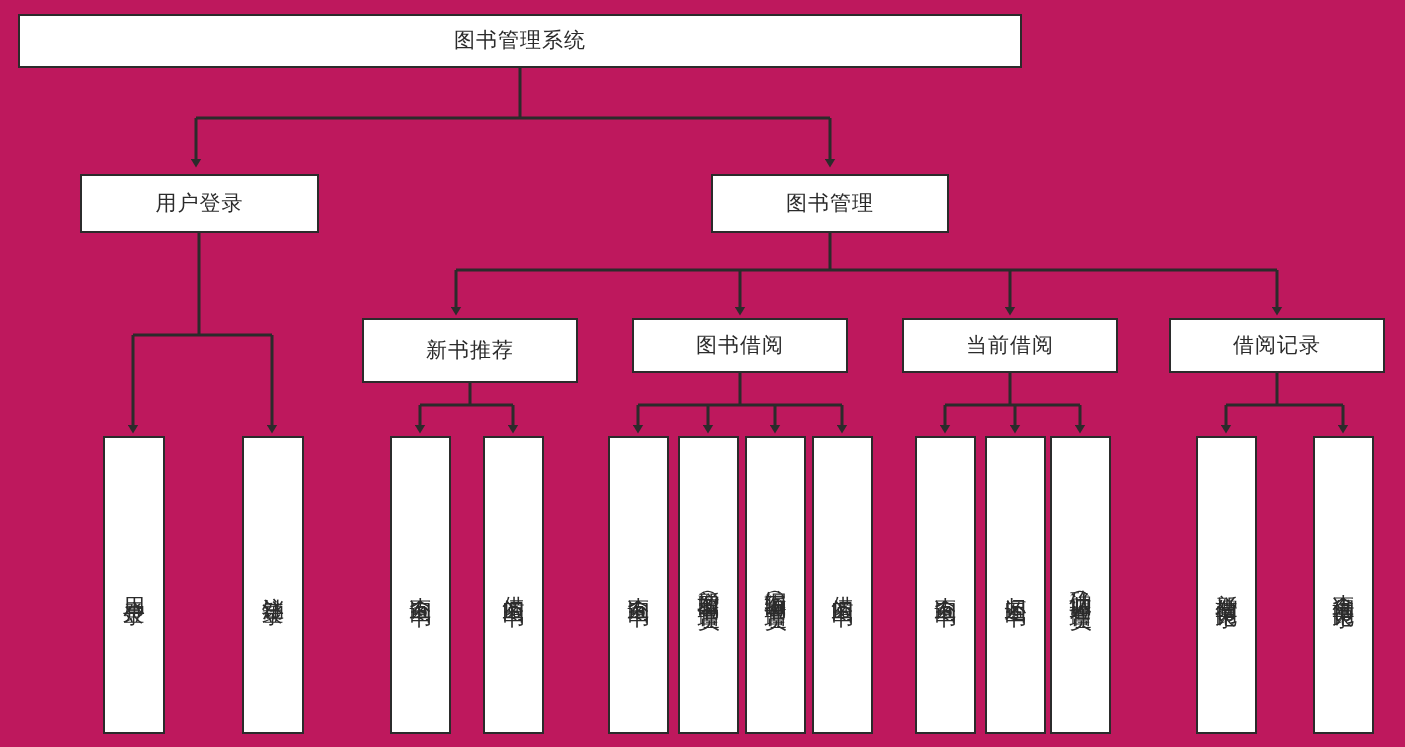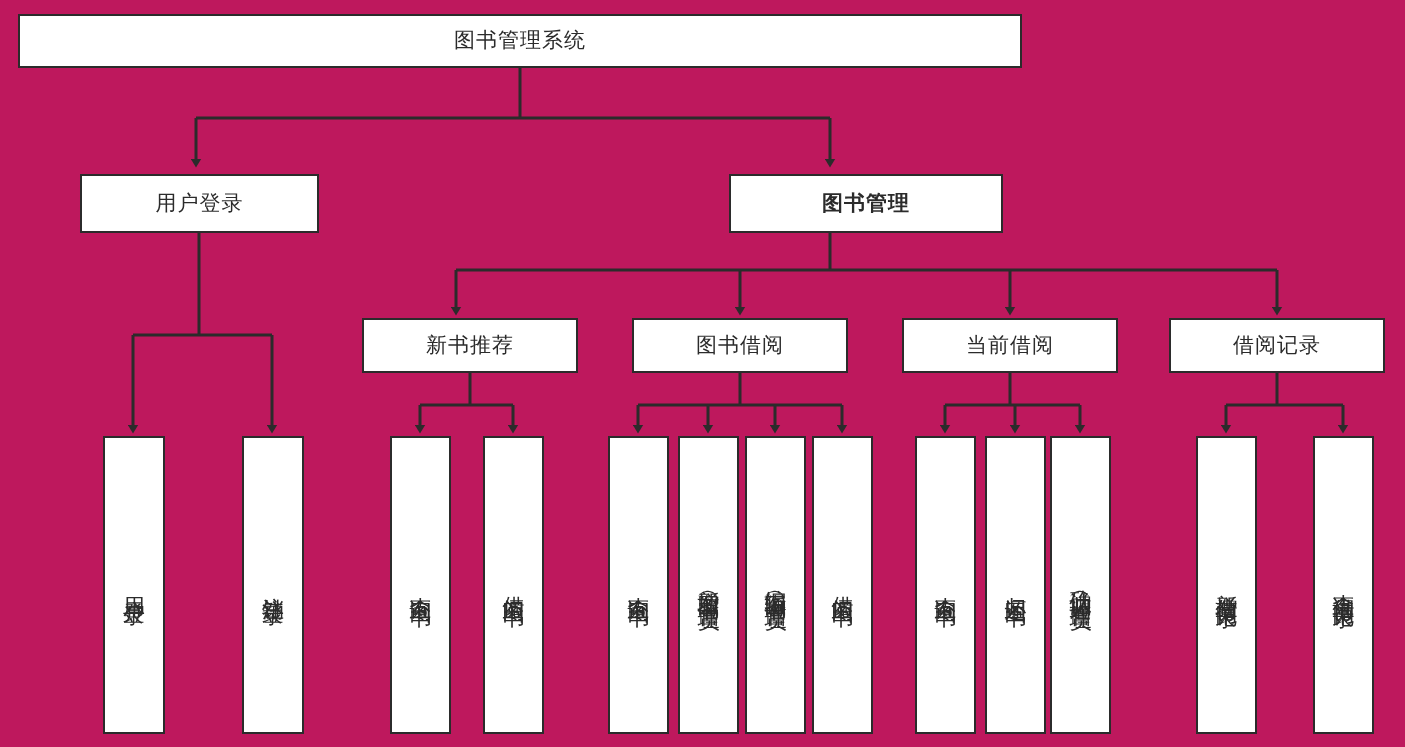--- a/index.html
+++ b/index.html
@@ -119,25 +119,25 @@
   </svg>
 
   <div class="node horiz" style="left:18px; top:14px; width:1004px; height:54px;">
     <span class="label">图书管理系统</span>
   </div>
 
   <div class="node horiz" style="left:80px; top:174px; width:239px; height:59px;">
     <span class="label">用户登录</span>
   </div>
 
-  <div class="node horiz" style="left:729px; top:174px; width:274px; height:59px;font-weight:bold;">
+  <div class="node horiz" style="left:711px; top:174px; width:238px; height:59px;">
     <span class="label">图书管理</span>
   </div>
 
-  <div class="node horiz" style="left:362px; top:318px; width:216px; height:55px;">
+  <div class="node horiz" style="left:362px; top:318px; width:216px; height:65px;">
     <span class="label">新书推荐</span>
   </div>
 
   <div class="node horiz" style="left:632px; top:318px; width:216px; height:55px;">
     <span class="label">图书借阅</span>
   </div>
 
   <div class="node horiz" style="left:902px; top:318px; width:216px; height:55px;text-align:right;">
     <span class="label">当前借阅</span>
   </div>

